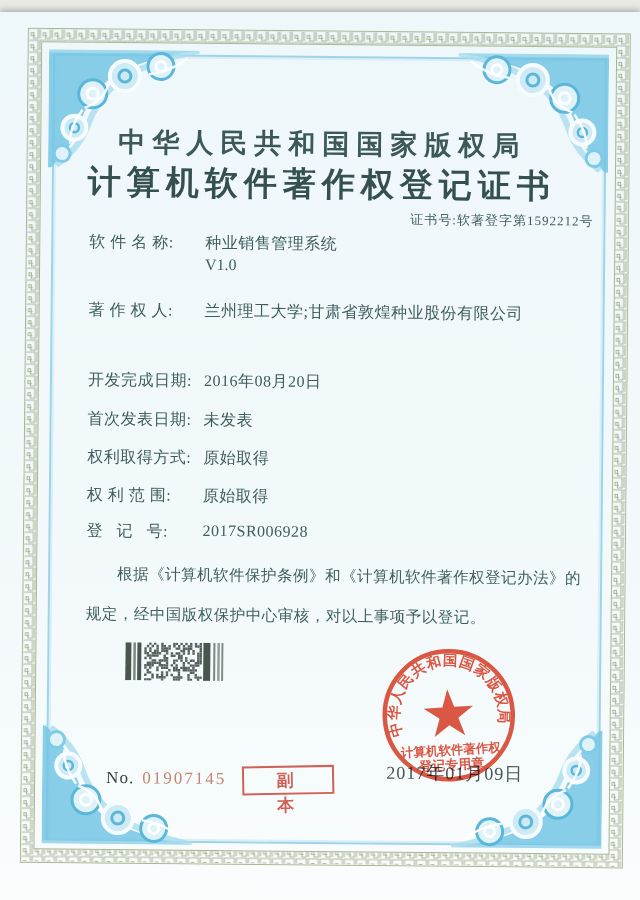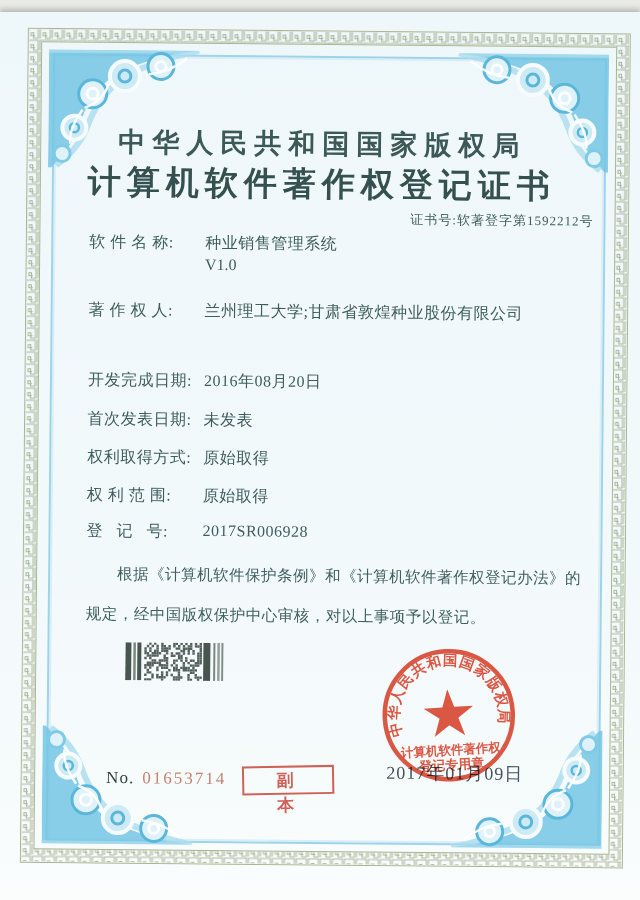--- a/index.html
+++ b/index.html
@@ -348,21 +348,21 @@
           <rect x="74.2" y="19.2" width="2.4" height="2.4"></rect>
           <rect x="74.2" y="33.6" width="2.4" height="2.4"></rect>
         </g>
       <rect x="78" y="0" width="7" height="38" fill="#49564f"></rect>
       <rect x="88" y="0" width="2" height="38" fill="#5d6a62" opacity=".8"></rect>
       <rect x="92" y="0" width="2.5" height="38" fill="#6b776f" opacity=".7"></rect>
       <rect x="96" y="0" width="2" height="38" fill="#5d6a62" opacity=".75"></rect>
     </svg>
 
     <div class="serial">
-      <span>No.</span><span class="num">01653714</span>
+      <span>No.</span><span class="num">01907145</span>
     </div>
 
     <div class="dup">副 本</div>
 
     <div class="issue-date">2017年01月09日</div>
 
     <svg class="seal" viewBox="-70 -70 140 140">
       <defs>
         <path id="sealarc" d="M -46.98,17.1 A 50,50 0 1 1 46.98,17.1" fill="none"></path>
       </defs>

